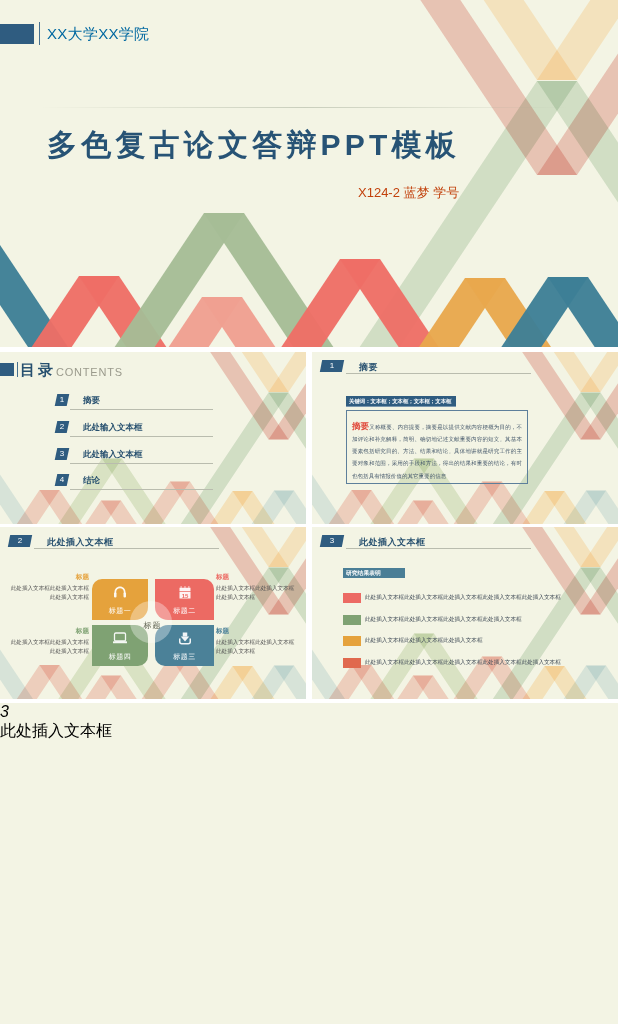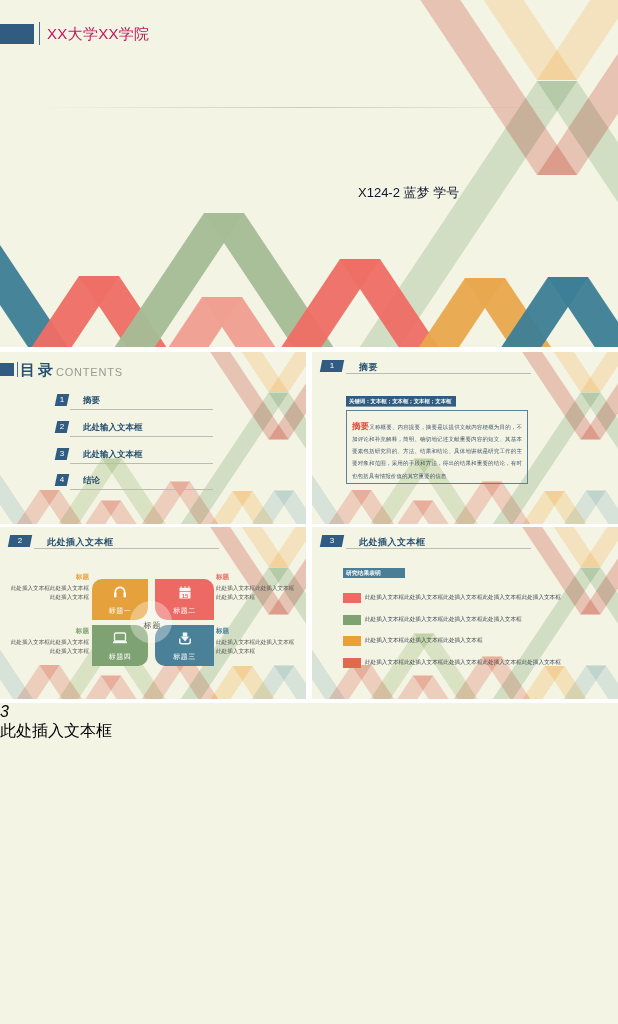--- a/index.html
+++ b/index.html
@@ -13,27 +13,27 @@
   .s4{left:0;top:527px;width:306px;height:172px;}
   .s5{left:312px;top:527px;width:306px;height:172px;}
   .s6{left:0;top:703px;width:618px;height:321px;}
   .bgsvg{position:absolute;left:0;top:0;pointer-events:none;}
   .bgsvg .mul polygon{mix-blend-mode:multiply;}
   .cont{position:absolute;left:0;top:0;width:100%;height:100%;}
 
   
   .s1-badge{position:absolute;left:0;top:24px;width:34px;height:20px;background:#2f5c80;}
   .s1-rule{position:absolute;left:39px;top:22px;width:1px;height:23px;background:#47708f;}
-  .s1-org{position:absolute;left:47px;top:25px;font-size:15px;color:#be185d;letter-spacing:.3px;
+  .s1-org{position:absolute;left:47px;top:25px;font-size:15px;color:#0369a1;letter-spacing:.3px;
           font-family:"Liberation Sans",sans-serif;}
   .s1-hairline{position:absolute;left:40px;top:107px;width:530px;height:1px;
           background:linear-gradient(to right,rgba(150,160,140,0),rgba(150,160,140,.45),rgba(150,160,140,0));}
   .s1-title{position:absolute;left:47px;top:125px;font-size:30px;font-weight:bold;color:#275375;
           letter-spacing:4.2px;font-family:"Liberation Sans",sans-serif;}
-  .s1-sub{position:absolute;left:358px;top:184px;font-size:13px;color:#0f172a;
+  .s1-sub{position:absolute;left:358px;top:184px;font-size:13px;color:#c2410c;
           font-family:"Liberation Sans",sans-serif;}
 
   
   .s2-badge{position:absolute;left:0;top:11px;width:14px;height:13px;background:#2f5c80;}
   .s2-rule{position:absolute;left:17px;top:10px;width:1px;height:15px;background:#47708f;}
   .s2-h{position:absolute;left:20px;top:8.5px;font-size:15px;font-weight:bold;color:#27506f;
         letter-spacing:3px;font-family:"Liberation Sans",sans-serif;}
   .s2-he{position:absolute;left:56px;top:14px;font-size:11px;color:#9a9a8c;letter-spacing:.8px;
         font-family:"Liberation Sans",sans-serif;}
   .s2-row{position:absolute;left:0;width:306px;height:14px;}
@@ -151,20 +151,21 @@
         <polygon points="485.0,248.0 -515.0,1748.0 -515.0,1808.0 525.0,248.0" fill="#e8a84d" fill-opacity="0.96" clip-path="url(#cl8)"></polygon>
         <polygon points="485.0,248.0 1485.0,1748.0 1485.0,1808.0 445.0,248.0" fill="#e8a84d" fill-opacity="0.96" clip-path="url(#cl8)"></polygon>
         <polygon points="568.0,247.0 -432.0,1747.0 -432.0,1807.0 608.0,247.0" fill="#3d7f96" fill-opacity="0.96" clip-path="url(#cl9)"></polygon>
         <polygon points="568.0,247.0 1568.0,1747.0 1568.0,1807.0 528.0,247.0" fill="#3d7f96" fill-opacity="0.96" clip-path="url(#cl9)"></polygon>
       </svg>
     <div class="cont">
       <div class="s1-badge"></div>
       <div class="s1-rule"></div>
       <div class="s1-org">XX大学XX学院</div>
       <div class="s1-hairline"></div>
+      <div class="s1-title">多色复古论文答辩PPT模板</div>
       <div class="s1-sub">X124-2 蓝梦 学号</div>
     </div>
   </div>
   <div class="slide s2">
     <svg class="bgsvg" id="bg2" width="306" height="172">
         <defs>
           <clipPath id="cl10">
             <rect x="-500" y="-1960" width="2000" height="2000"></rect>
           </clipPath>
           <clipPath id="cl11">

